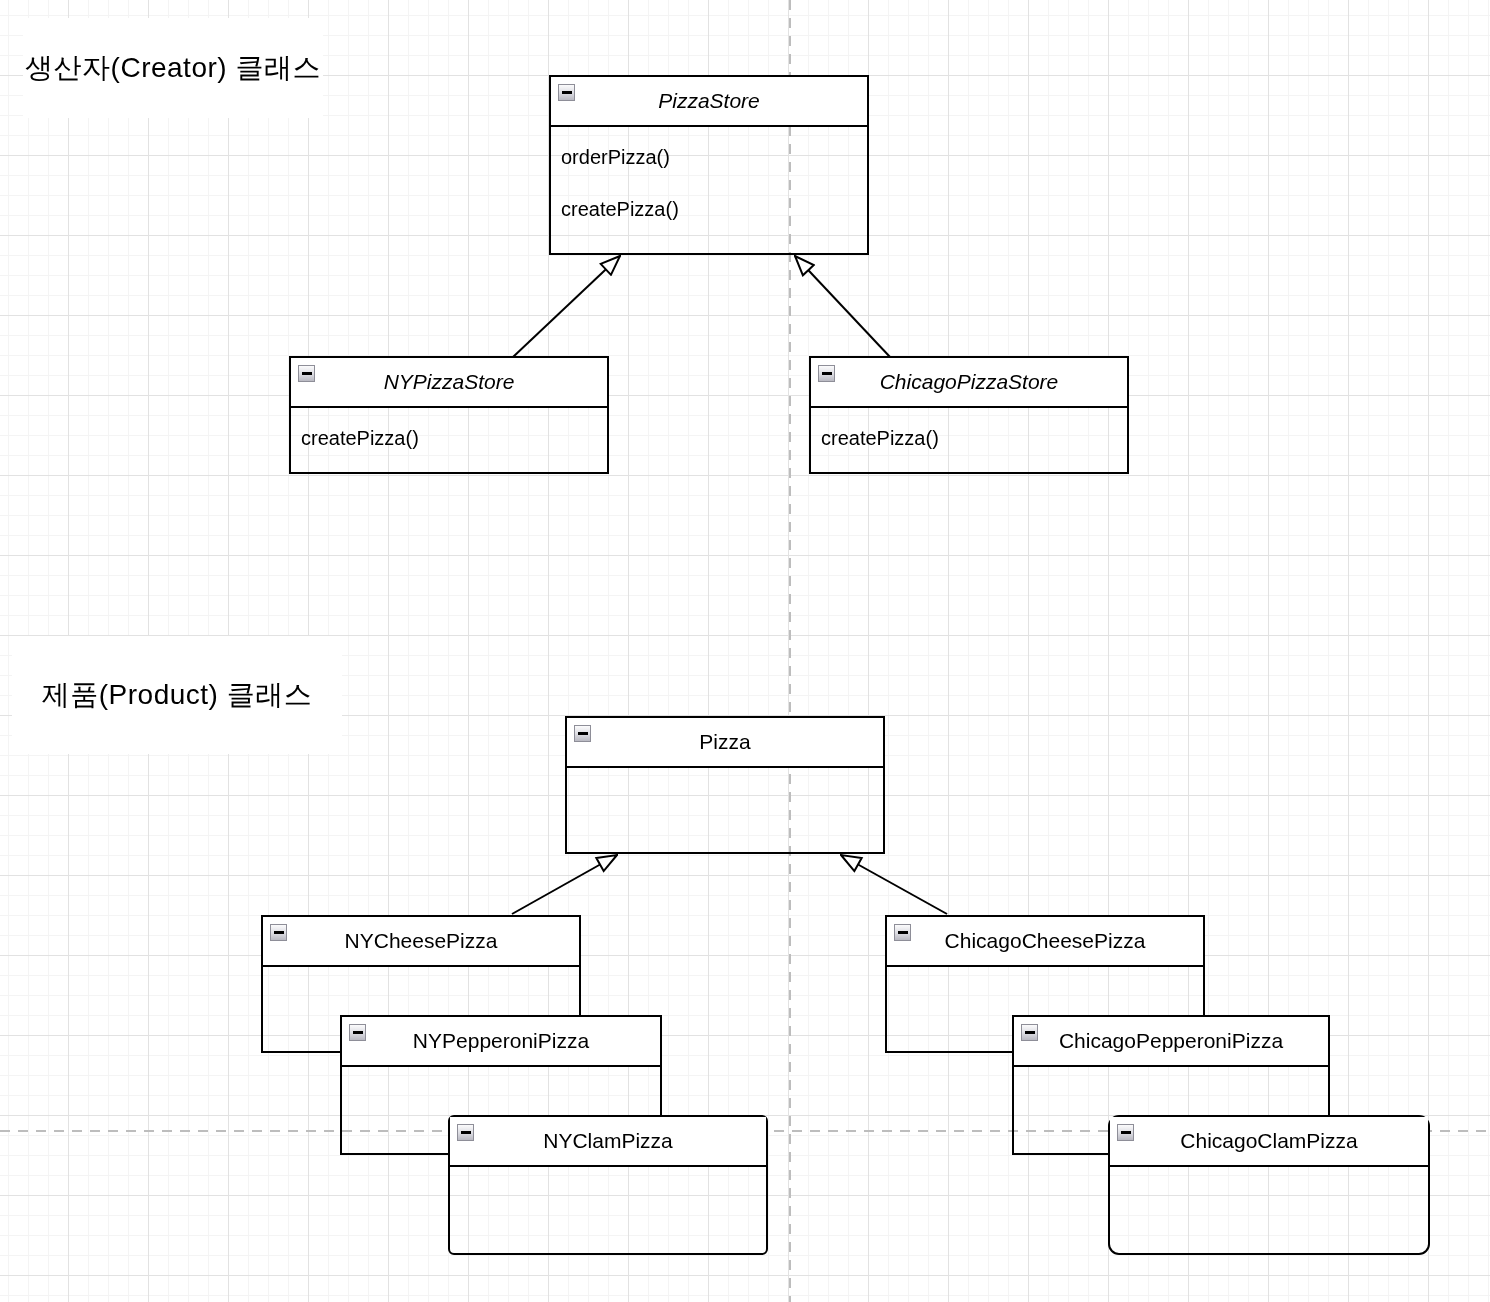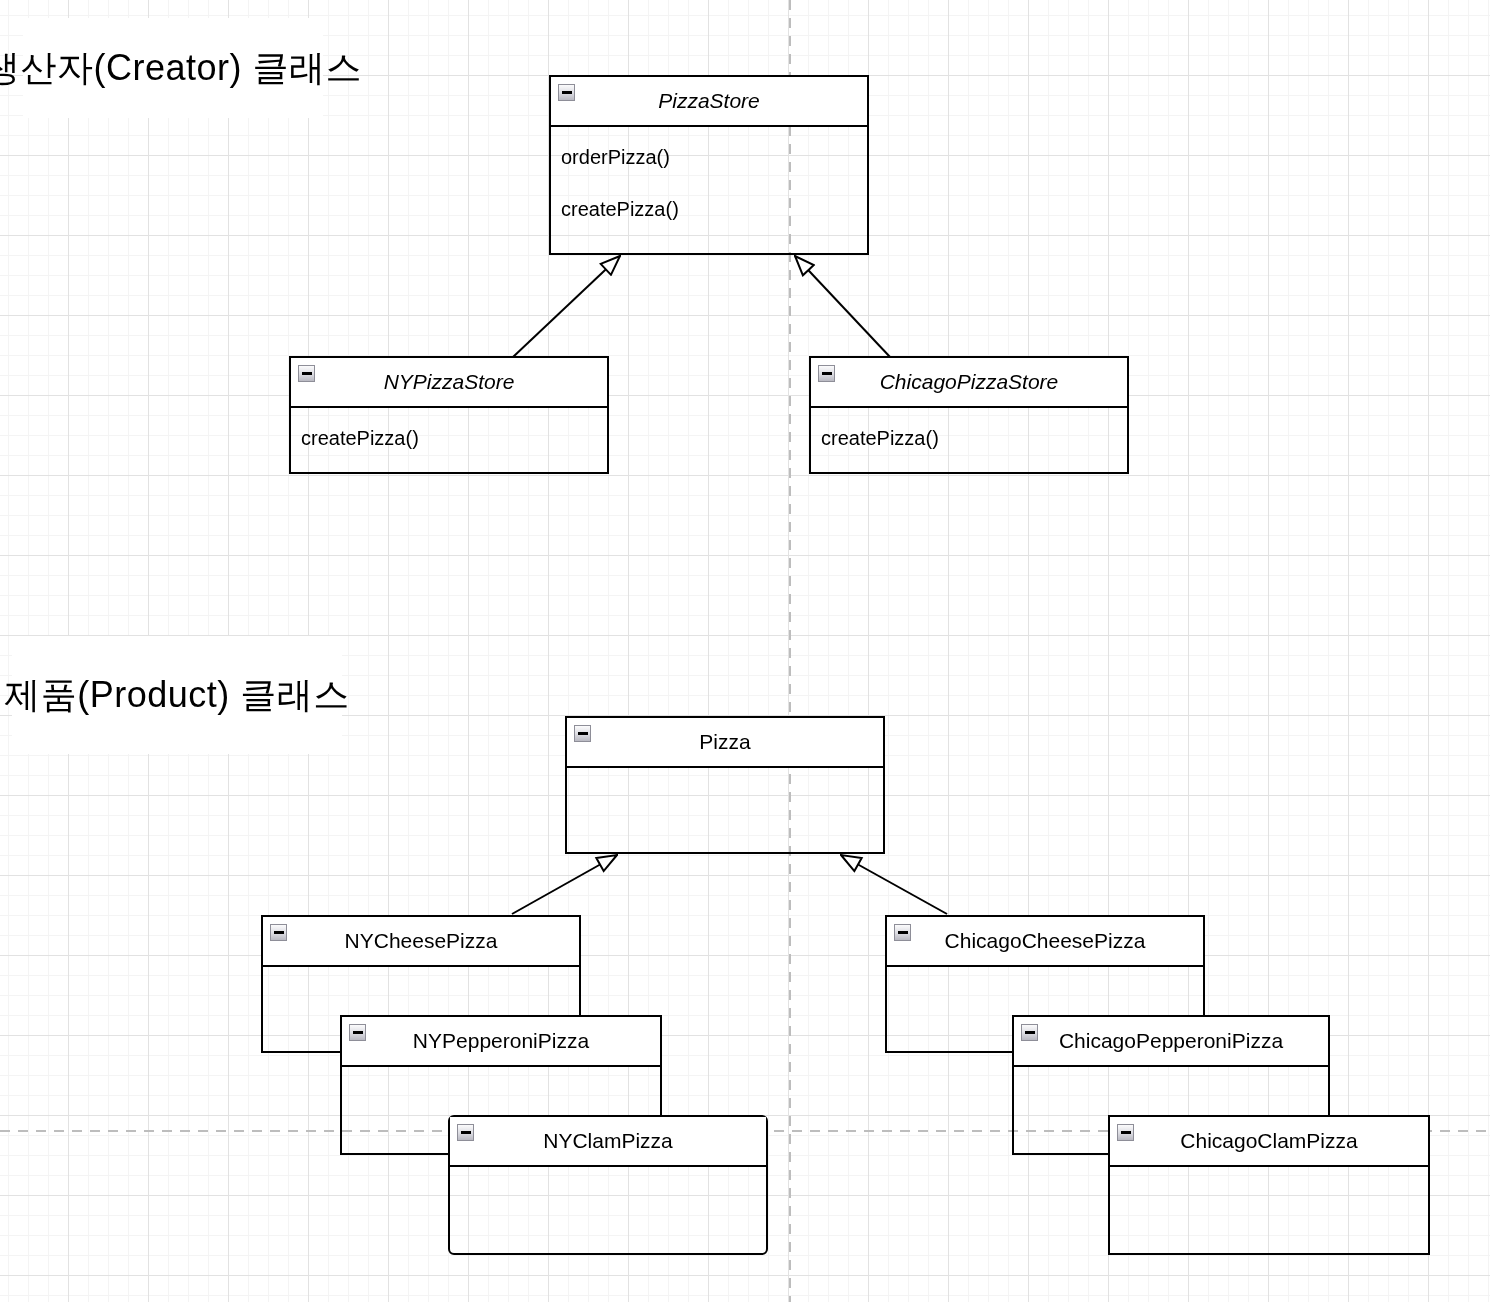--- a/index.html
+++ b/index.html
@@ -22,21 +22,21 @@
   }
   .guide-h{
     position:absolute;height:2px;z-index:0;
     background:repeating-linear-gradient(90deg,#bdbdbd 0 10px,transparent 10px 18px);
   }
   #edges{position:absolute;left:0;top:0;z-index:1;}
   #edges line{stroke:#000;stroke-width:2px;}
   .section-label{
     position:absolute;background:#ffffff;z-index:2;
     display:flex;align-items:center;justify-content:center;
-    font-size:36px;letter-spacing:0.5px;white-space:nowrap;
+    font-size:28px;letter-spacing:0.5px;white-space:nowrap;
   }
   .class-box{
     position:absolute;border:2px solid #000;box-sizing:border-box;background:transparent;
   }
   .class-title{
     position:relative;height:48px;background:#ffffff;border-bottom:2px solid #000;
     display:flex;align-items:center;justify-content:center;
     font-size:21px;white-space:nowrap;
   }
   .abstract .title-text{font-style:italic;}
@@ -150,21 +150,21 @@
   </div>
 
   <div class="class-box" style="left:1012px;top:1015px;width:318px;height:140px;z-index:3;">
     <div class="class-title">
       <span class="collapse"></span>
       <span class="title-text">ChicagoPepperoniPizza</span>
     </div>
     <div class="class-body"></div>
   </div>
 
-  <div class="class-box" style="left:1108px;top:1115px;width:322px;height:140px;z-index:4;">
+  <div class="class-box" style="left:1108px;top:1115px;width:322px;height:140px;z-index:4;border-radius:11px;">
     <div class="class-title">
       <span class="collapse"></span>
       <span class="title-text">ChicagoClamPizza</span>
     </div>
     <div class="class-body"></div>
   </div>
 
 </div>
 
 </body></html>

